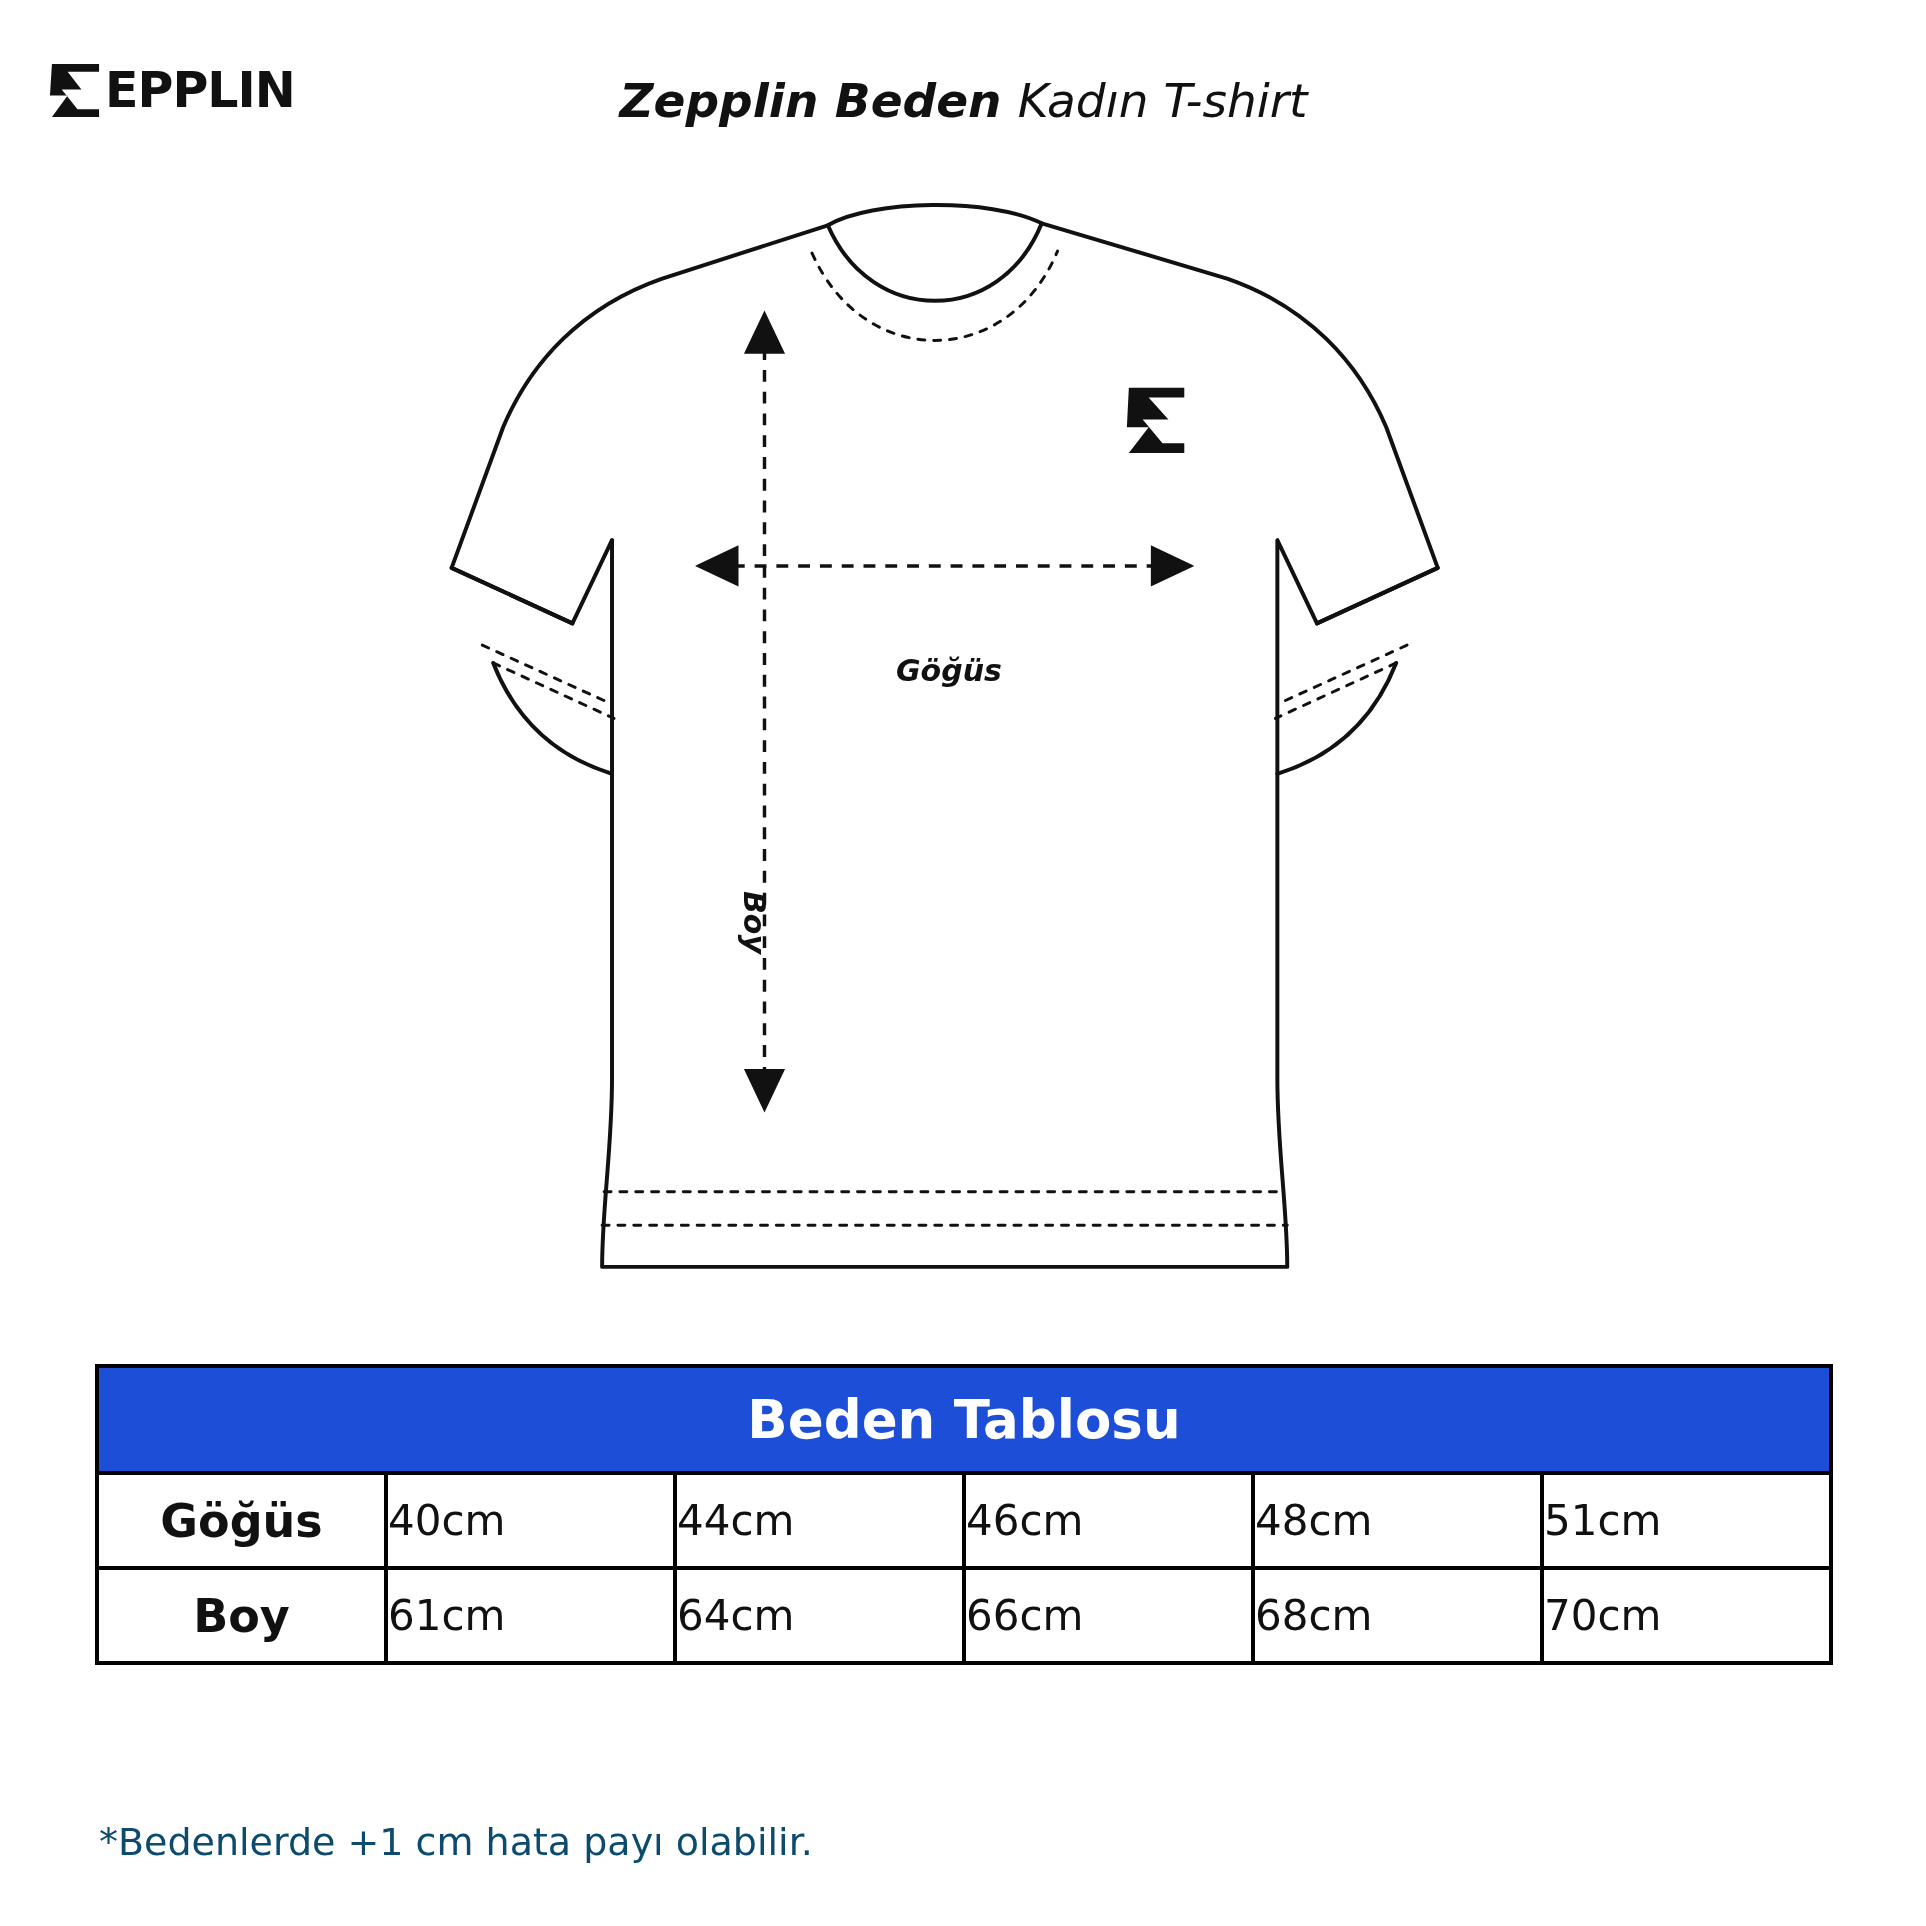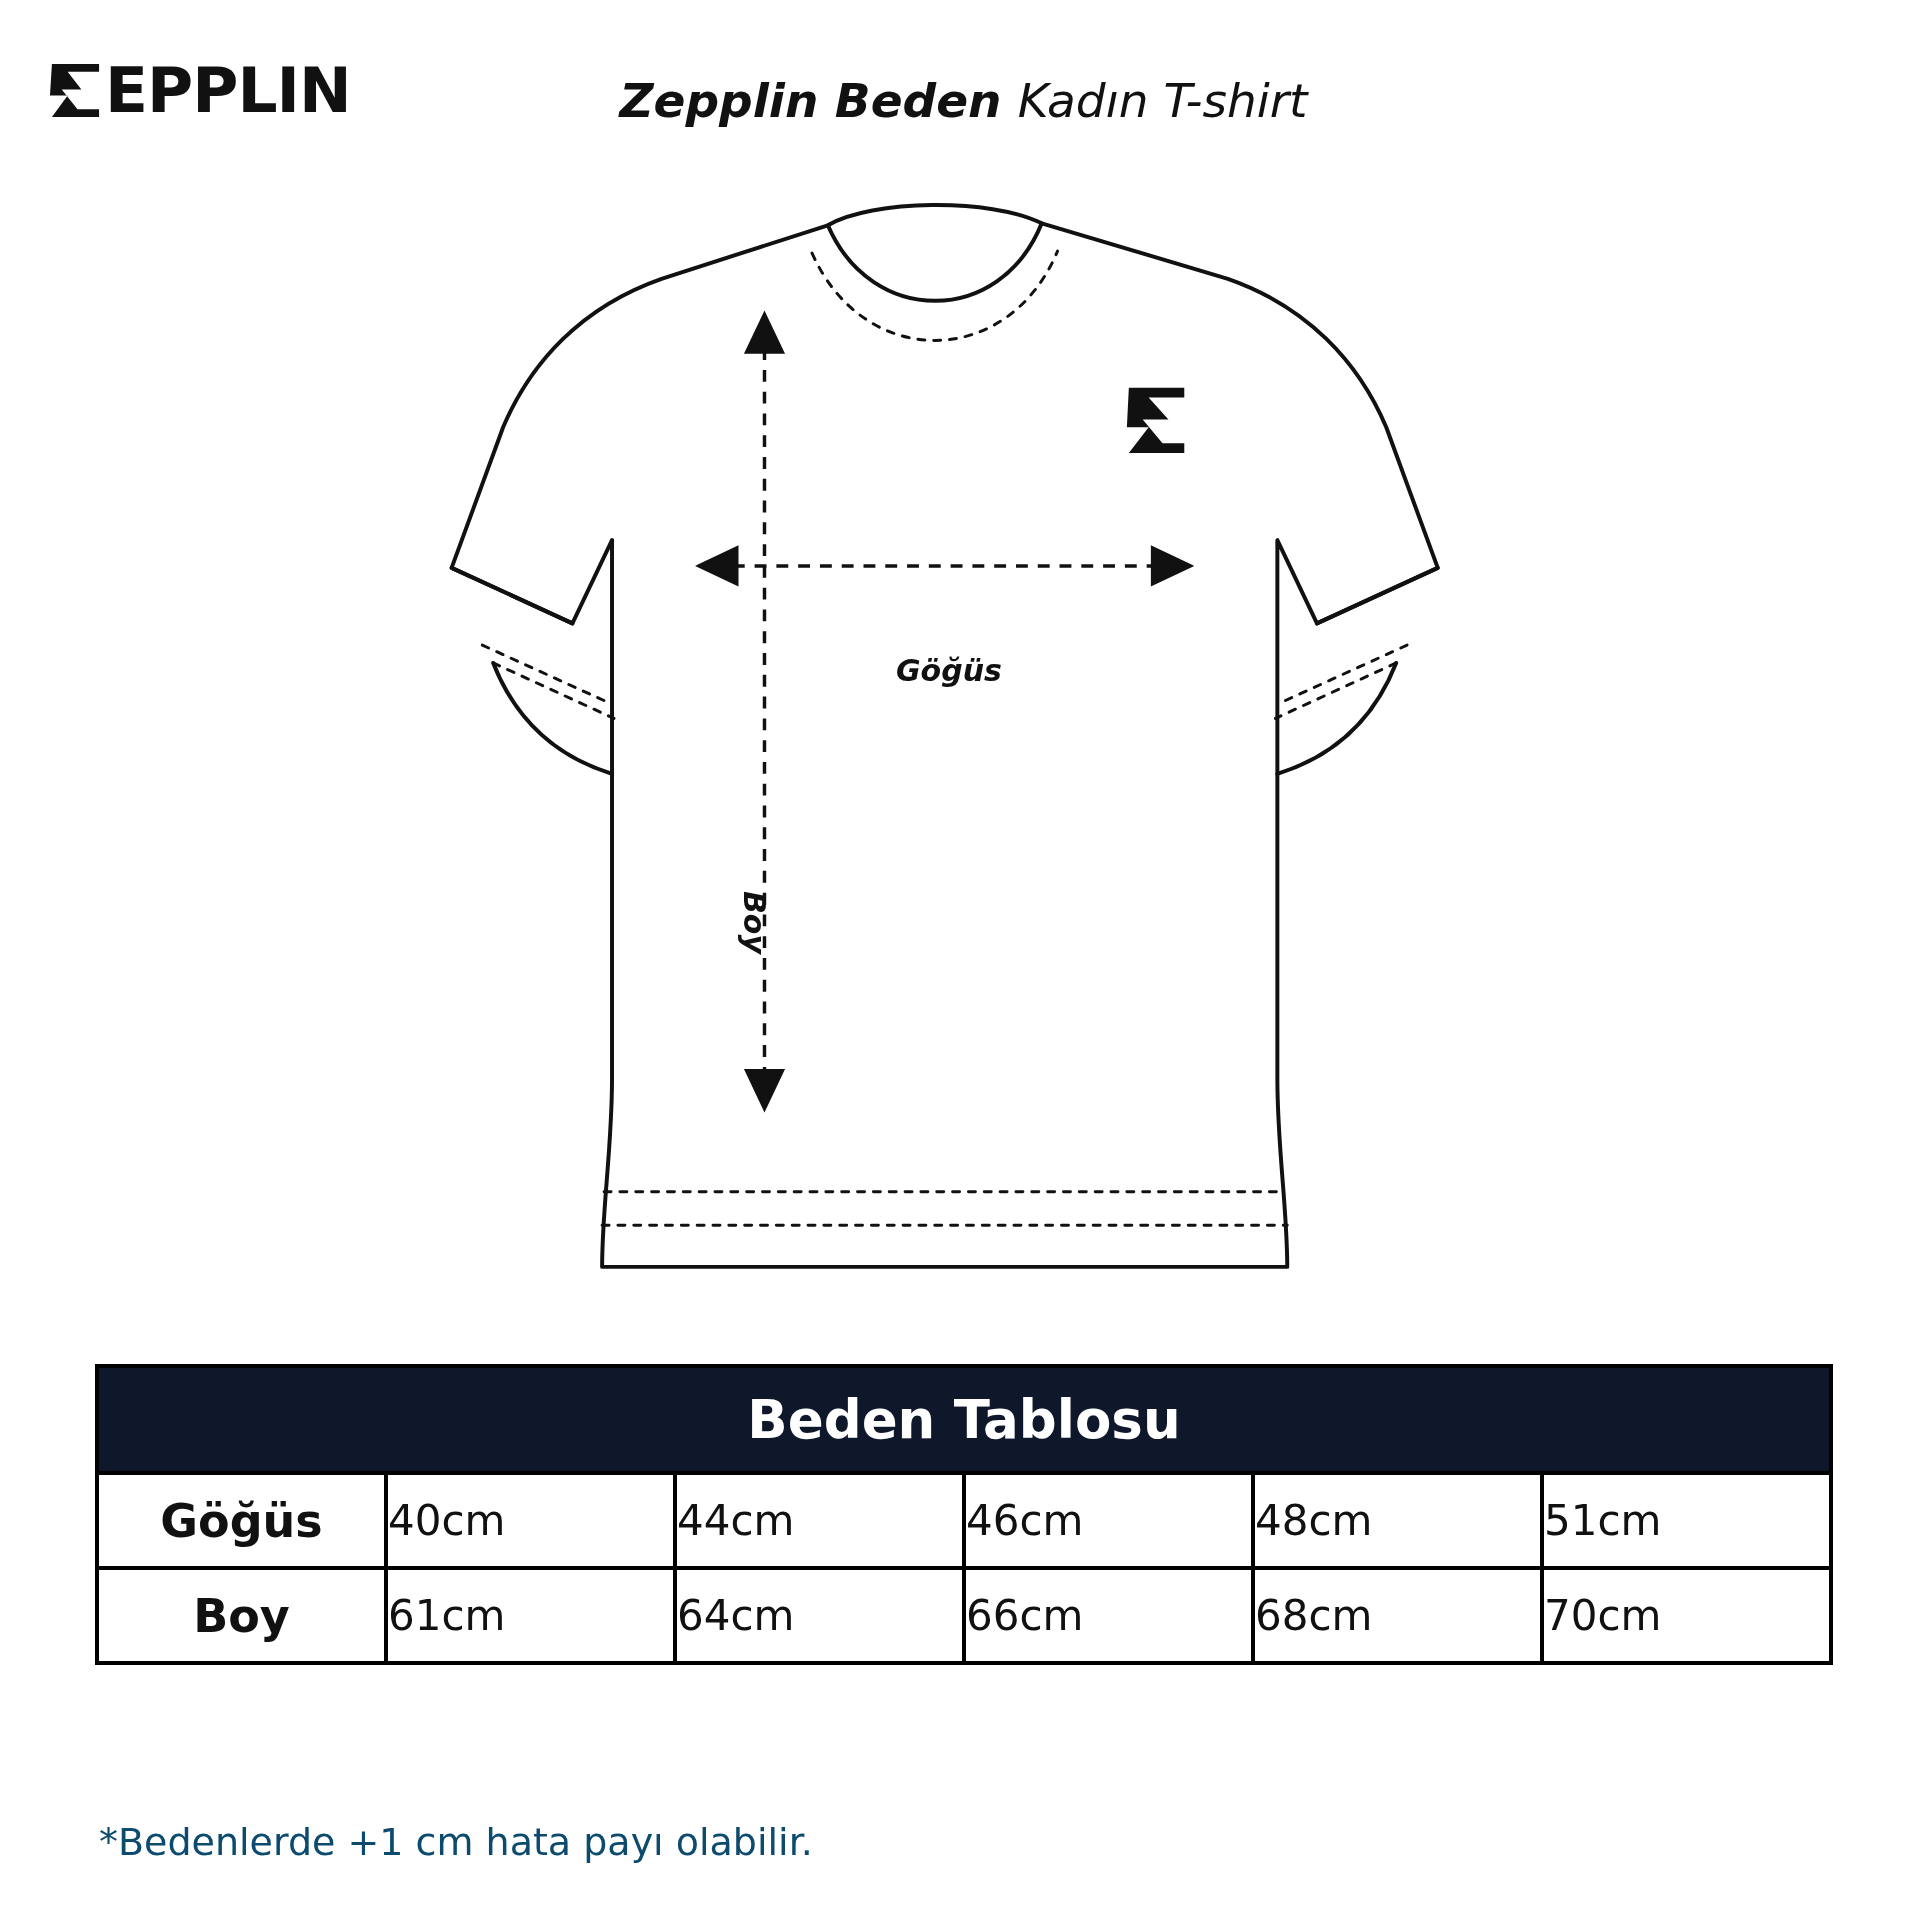--- a/index.html
+++ b/index.html
@@ -26,21 +26,21 @@
     height: 79px;
   }
   #brand-logo .logo-z {
     width: 55px;
     height: 61px;
     position: relative;
     margin-right: 2px;
   }
   #brand-logo .logo-text {
     font-family: "DejaVu Sans", sans-serif;
-    font-size: 63px;
+    font-size: 49px;
     font-weight: 700;
     letter-spacing: -1px;
     color: #111111;
     line-height: 1;
   }
 
   #header-title {
     position: absolute;
     left: 0;
     right: 0;
@@ -94,21 +94,21 @@
     top: 1364px;
     width: 1738px;
     border-collapse: collapse;
     table-layout: fixed;
   }
   #size-table td, #size-table th {
     border: 4px solid #000000;
     padding: 0;
   }
   #table-title-cell {
-    background: #0f172a;
+    background: #1d4ed8;
     color: #ffffff;
     font-size: 53px;
     font-weight: 700;
     text-align: center;
     height: 103px;
     font-family: "DejaVu Sans", sans-serif;
   }
   .hdr-label {
     font-size: 46px;
     font-weight: 700;

